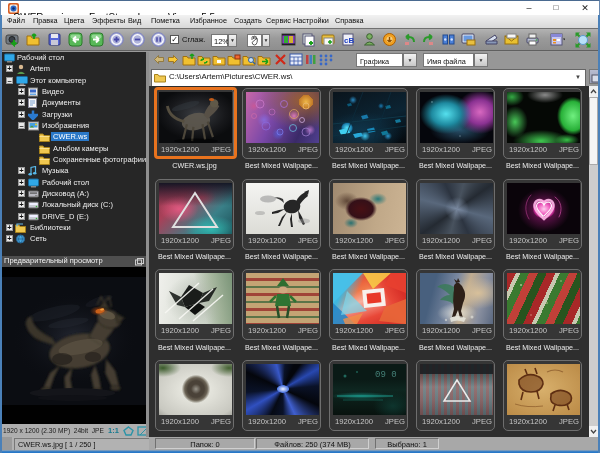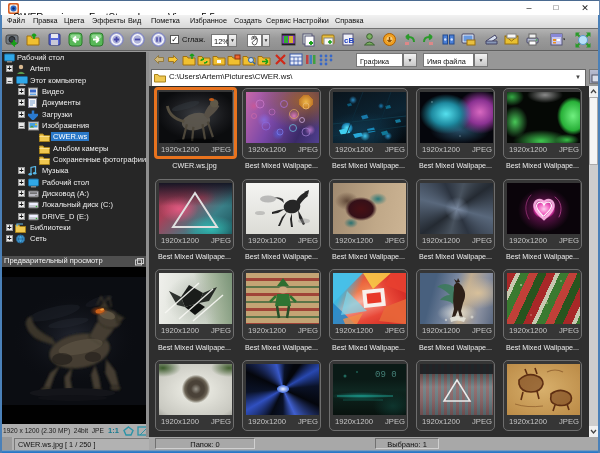--- a/index.html
+++ b/index.html
@@ -765,20 +765,21 @@
           <path d="M2 7 L4.5 4 L7 7" stroke="#444" stroke-width="1.3" fill="none"></path>
         </svg></div>
       <div class="sbt"></div>
       <div class="sbb" style="bottom:0"><svg width="9" height="11">
           <path d="M2 4 L4.5 7 L7 4" stroke="#444" stroke-width="1.3" fill="none"></path>
         </svg></div>
     </div>
 </div>
 <div class="abs stR">
 <div class="stbox" style="left:6px;width:100px">Папок: 0</div>
+<div class="stbox" style="left:107px;width:113px">Файлов: 250 (374 MB)</div>
 <div class="stbox" style="left:226px;width:64px">Выбрано: 1</div>
 </div>
 <div class="abs bot"></div>
 <div class="edge" style="left:0"></div>
 <div class="edge" style="left:598px"></div>
 <style>
 .t1 { background:radial-gradient(ellipse 40px 26px at 38px 22px, #3a3d42, #17181b 70%, #0b0c0e); }
 .t2 { background:radial-gradient(circle 10px at 60px 10px, #f0b848, #c07828 70%, rgba(0,0,0,0) 71%),radial-gradient(circle 8px at 48px 24px, #d878b8, rgba(0,0,0,0) 75%),radial-gradient(circle 9px at 18px 28px, #8868d8, rgba(0,0,0,0) 75%),radial-gradient(circle 7px at 8px 14px, #c85898, rgba(0,0,0,0) 75%),radial-gradient(circle 8px at 32px 42px, #5858c8, rgba(0,0,0,0) 75%),radial-gradient(circle 7px at 64px 38px, #b070c0, rgba(0,0,0,0) 75%),radial-gradient(ellipse 45px 30px at 58px 8px, #9a6030, rgba(0,0,0,0)),linear-gradient(115deg, #c868a8, #7a48a8 40%, #3a2a68 75%, #504090); }
 .t3 { background:radial-gradient(circle 6px at 14px 36px, #58e8ff, #1878a8 80%, rgba(0,0,0,0)),radial-gradient(circle 5px at 32px 44px, #40c8f0, rgba(0,0,0,0)),radial-gradient(circle 4px at 55px 44px, #2898d0, rgba(0,0,0,0)),radial-gradient(circle 4px at 20px 8px, #2888c0, rgba(0,0,0,0)),radial-gradient(circle 3px at 48px 14px, #1878b0, rgba(0,0,0,0)),radial-gradient(ellipse 40px 22px at 30px 42px, #10384f, rgba(0,0,0,0)),linear-gradient(160deg, #0a141c, #0c2433 55%, #04080c); }
 .t4 { background:radial-gradient(ellipse 26px 20px at 26px 22px, #55e0ee, #1e8aa0 55%, rgba(0,0,0,0)),radial-gradient(ellipse 24px 22px at 60px 20px, #d868c0, #8a3292 55%, rgba(0,0,0,0)),radial-gradient(ellipse 30px 14px at 40px 38px, #28506a, rgba(0,0,0,0)),radial-gradient(circle 1px at 12px 10px, #fff, rgba(0,0,0,0)),radial-gradient(circle 1px at 40px 44px, #fff, rgba(0,0,0,0)),radial-gradient(circle 1px at 66px 12px, #fff, rgba(0,0,0,0)),#05060c; }

